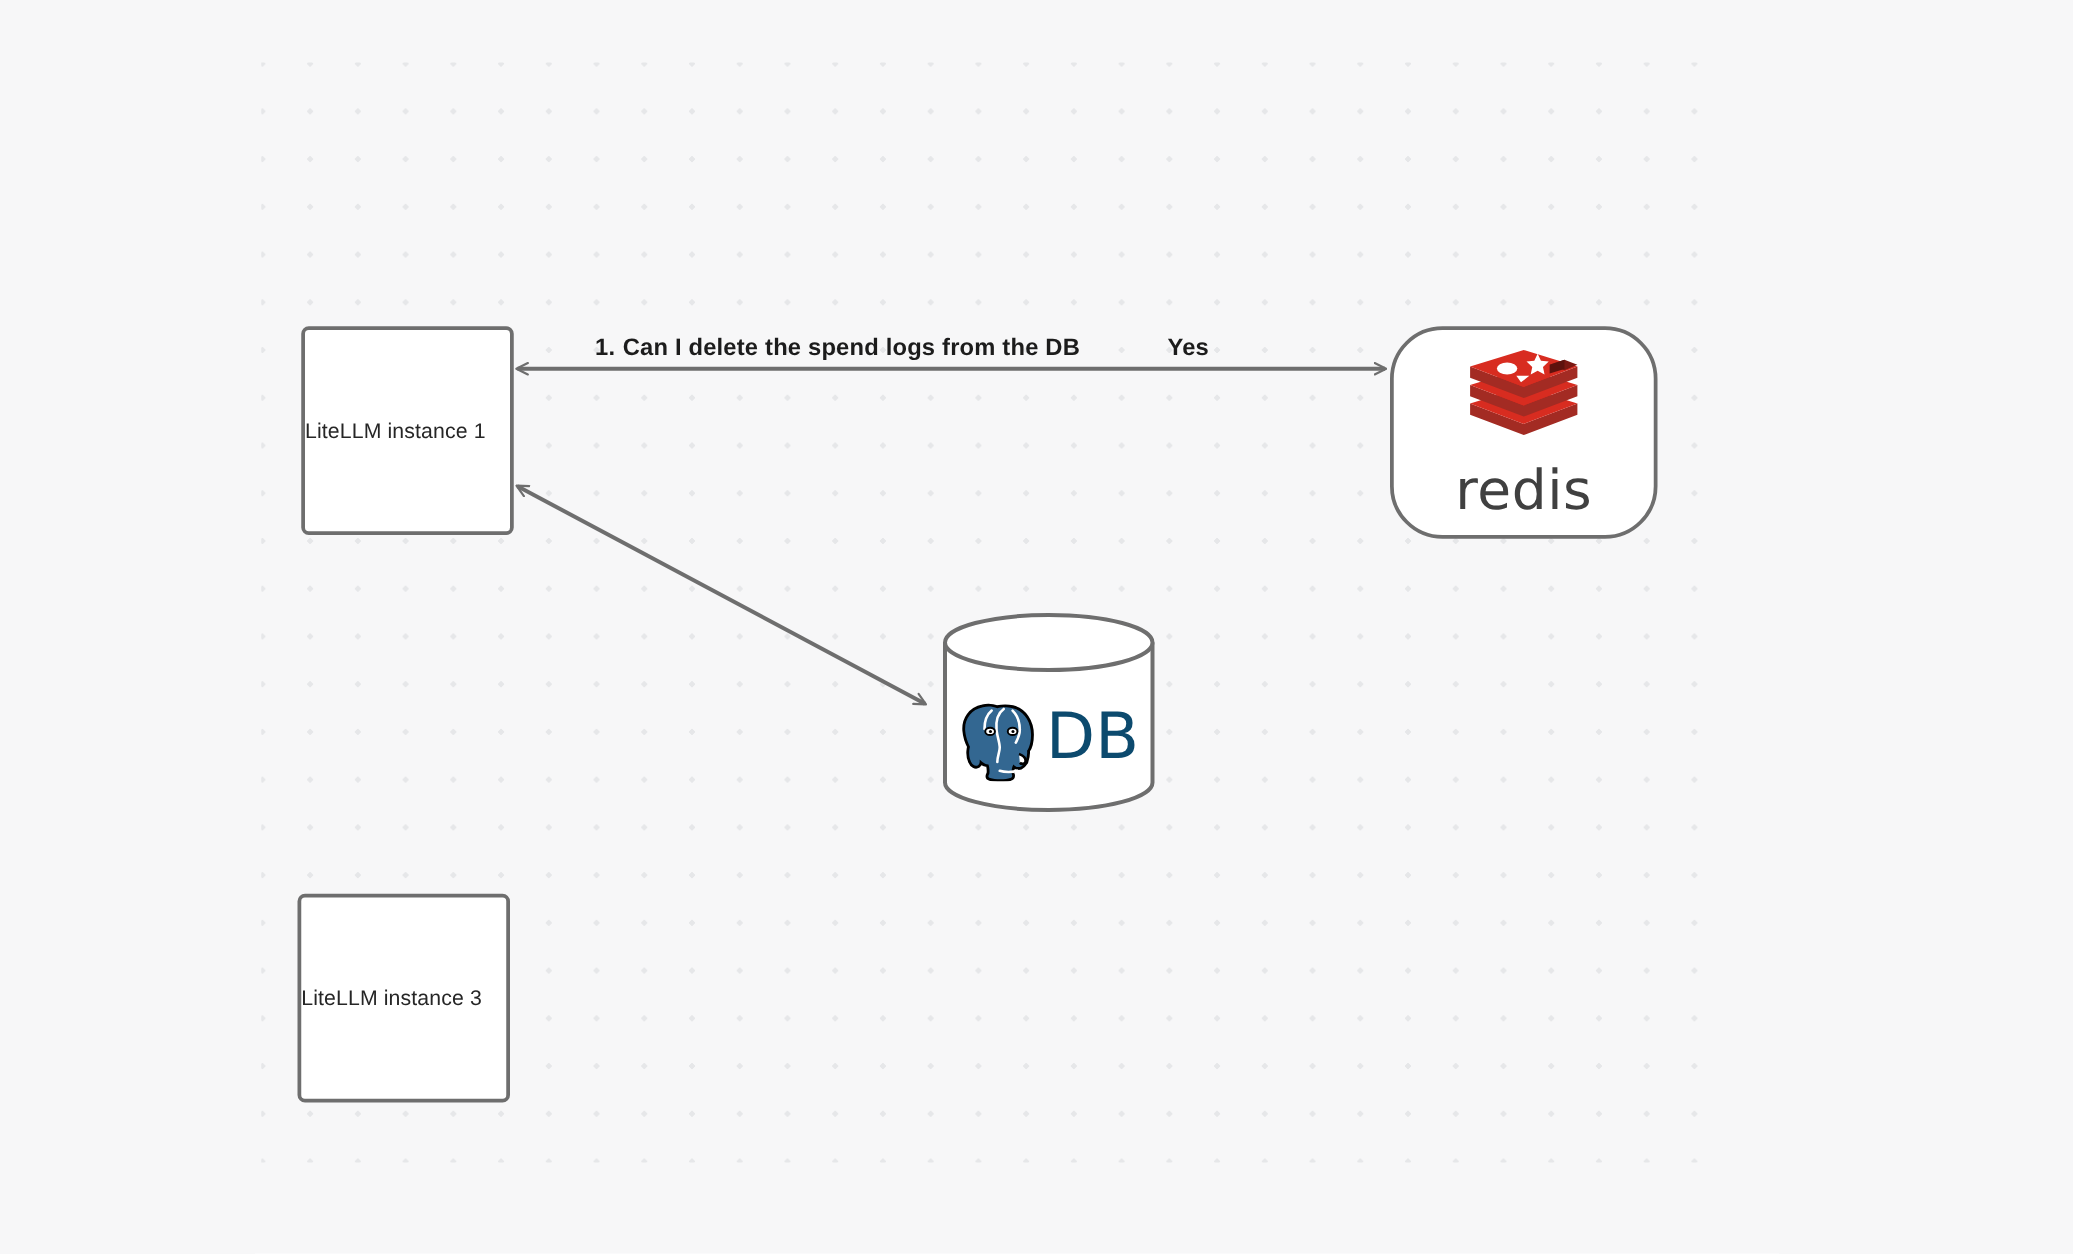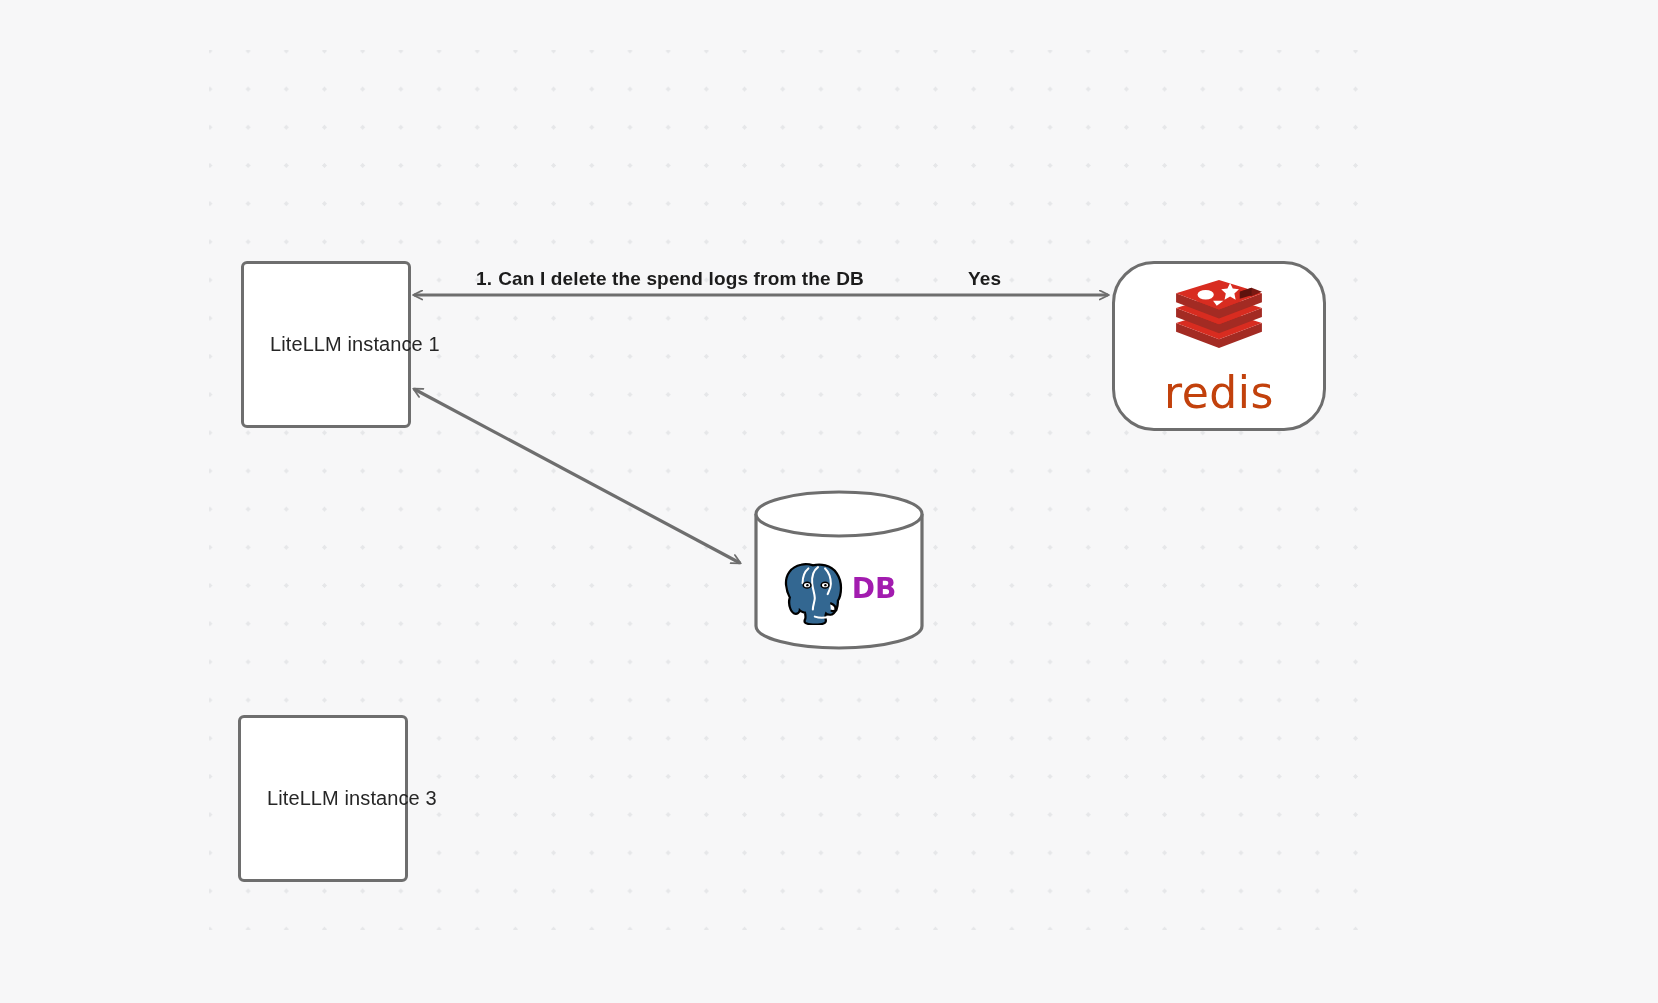--- a/index.html
+++ b/index.html
@@ -41,23 +41,23 @@
     position: absolute;
     background: #ffffff;
     border: 3px solid #6e6e6e;
     border-radius: 6px;
     box-sizing: border-box;
     display: flex;
     align-items: center;
     justify-content: flex-start;
   }
   .node-label {
-    font-size: 20px;
+    font-size: 17px;
     color: #262626;
-    padding-left: 26px;
+    padding-left: 0;
     letter-spacing: 0.1px;
     white-space: nowrap;
   }
   #llm-1 { left: 241px; top: 261px; width: 170px; height: 167px; }
   #llm-2 { left: 241px; top: 488px; width: 170px; height: 167px; }
   #llm-3 { left: 238px; top: 715px; width: 170px; height: 167px; }
 
   
   #redis-node {
     position: absolute;
@@ -71,21 +71,21 @@
     box-sizing: border-box;
     display: flex;
     flex-direction: column;
     align-items: center;
     justify-content: center;
   }
   #redis-logo-mark { width: 96px; height: 74px; display: block; }
   #redis-wordmark {
     font-size: 44px;
     font-weight: 400;
-    color: #c2410c;
+    color: #404040;
     letter-spacing: 0.5px;
     line-height: 1;
     margin-top: 20px;
     font-family: "DejaVu Sans", sans-serif;
   }
 
   
   #db-node {
     position: absolute;
     left: 753px;
@@ -99,39 +99,39 @@
     left: 0;
     top: 52px;
     width: 172px;
     height: 96px;
     display: flex;
     align-items: center;
     justify-content: center;
   }
   #pg-elephant { width: 72px; height: 72px; display: block; }
   #db-text {
-    font-size: 28px;
-    font-weight: 700;
-    color: #a21caf;
+    font-size: 51px;
+    font-weight: 400;
+    color: #0c4a6e;
     line-height: 1;
     margin-left: -2px;
     font-family: "DejaVu Sans", sans-serif;
   }
 
   
   .edge-label {
     position: absolute;
     font-size: 19px;
     font-weight: bold;
     color: #1c1c1c;
     white-space: nowrap;
     letter-spacing: 0.15px;
   }
   #label-1 { left: 476px; top: 268px; }
-  #label-yes { left: 968px; top: 268px; }
+  #label-yes { left: 934px; top: 268px; }
   #label-2 { left: 553px; top: 434px; }
   .num { margin-right: 6px; }
 </style>
 </head>
 <body>
 
 <div id="canvas">
 
   <div id="dot-grid"></div>
 

